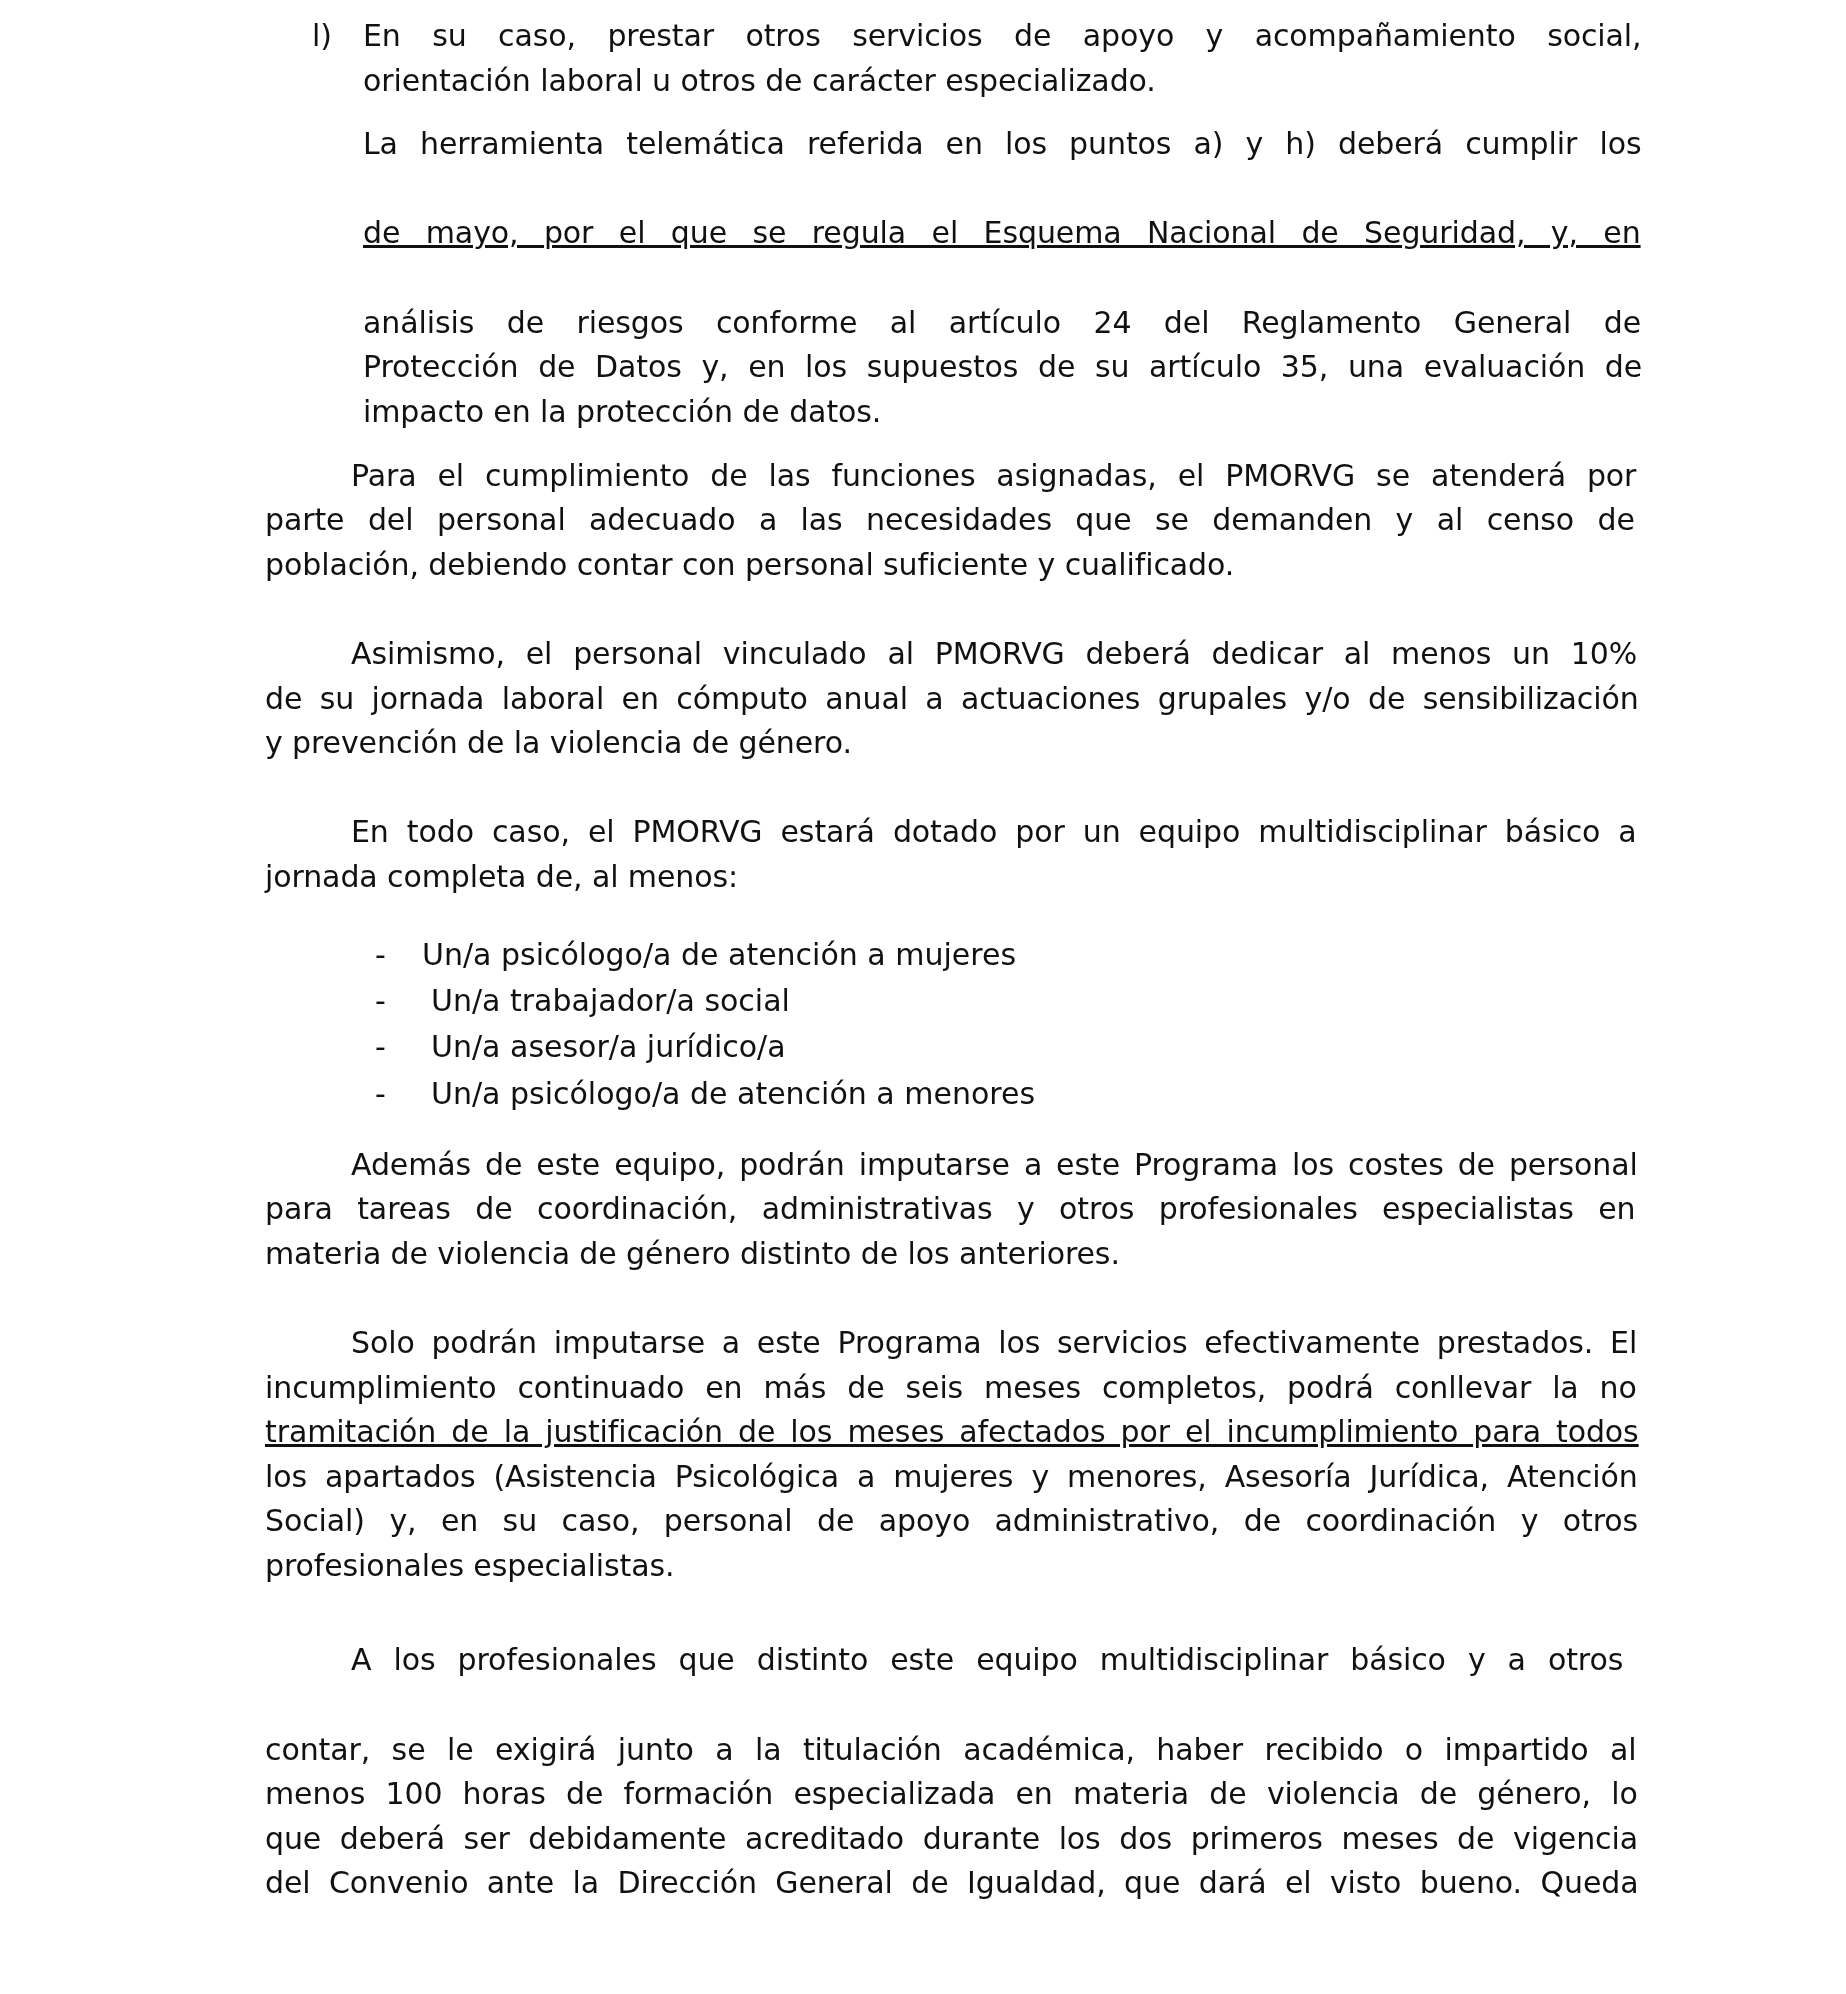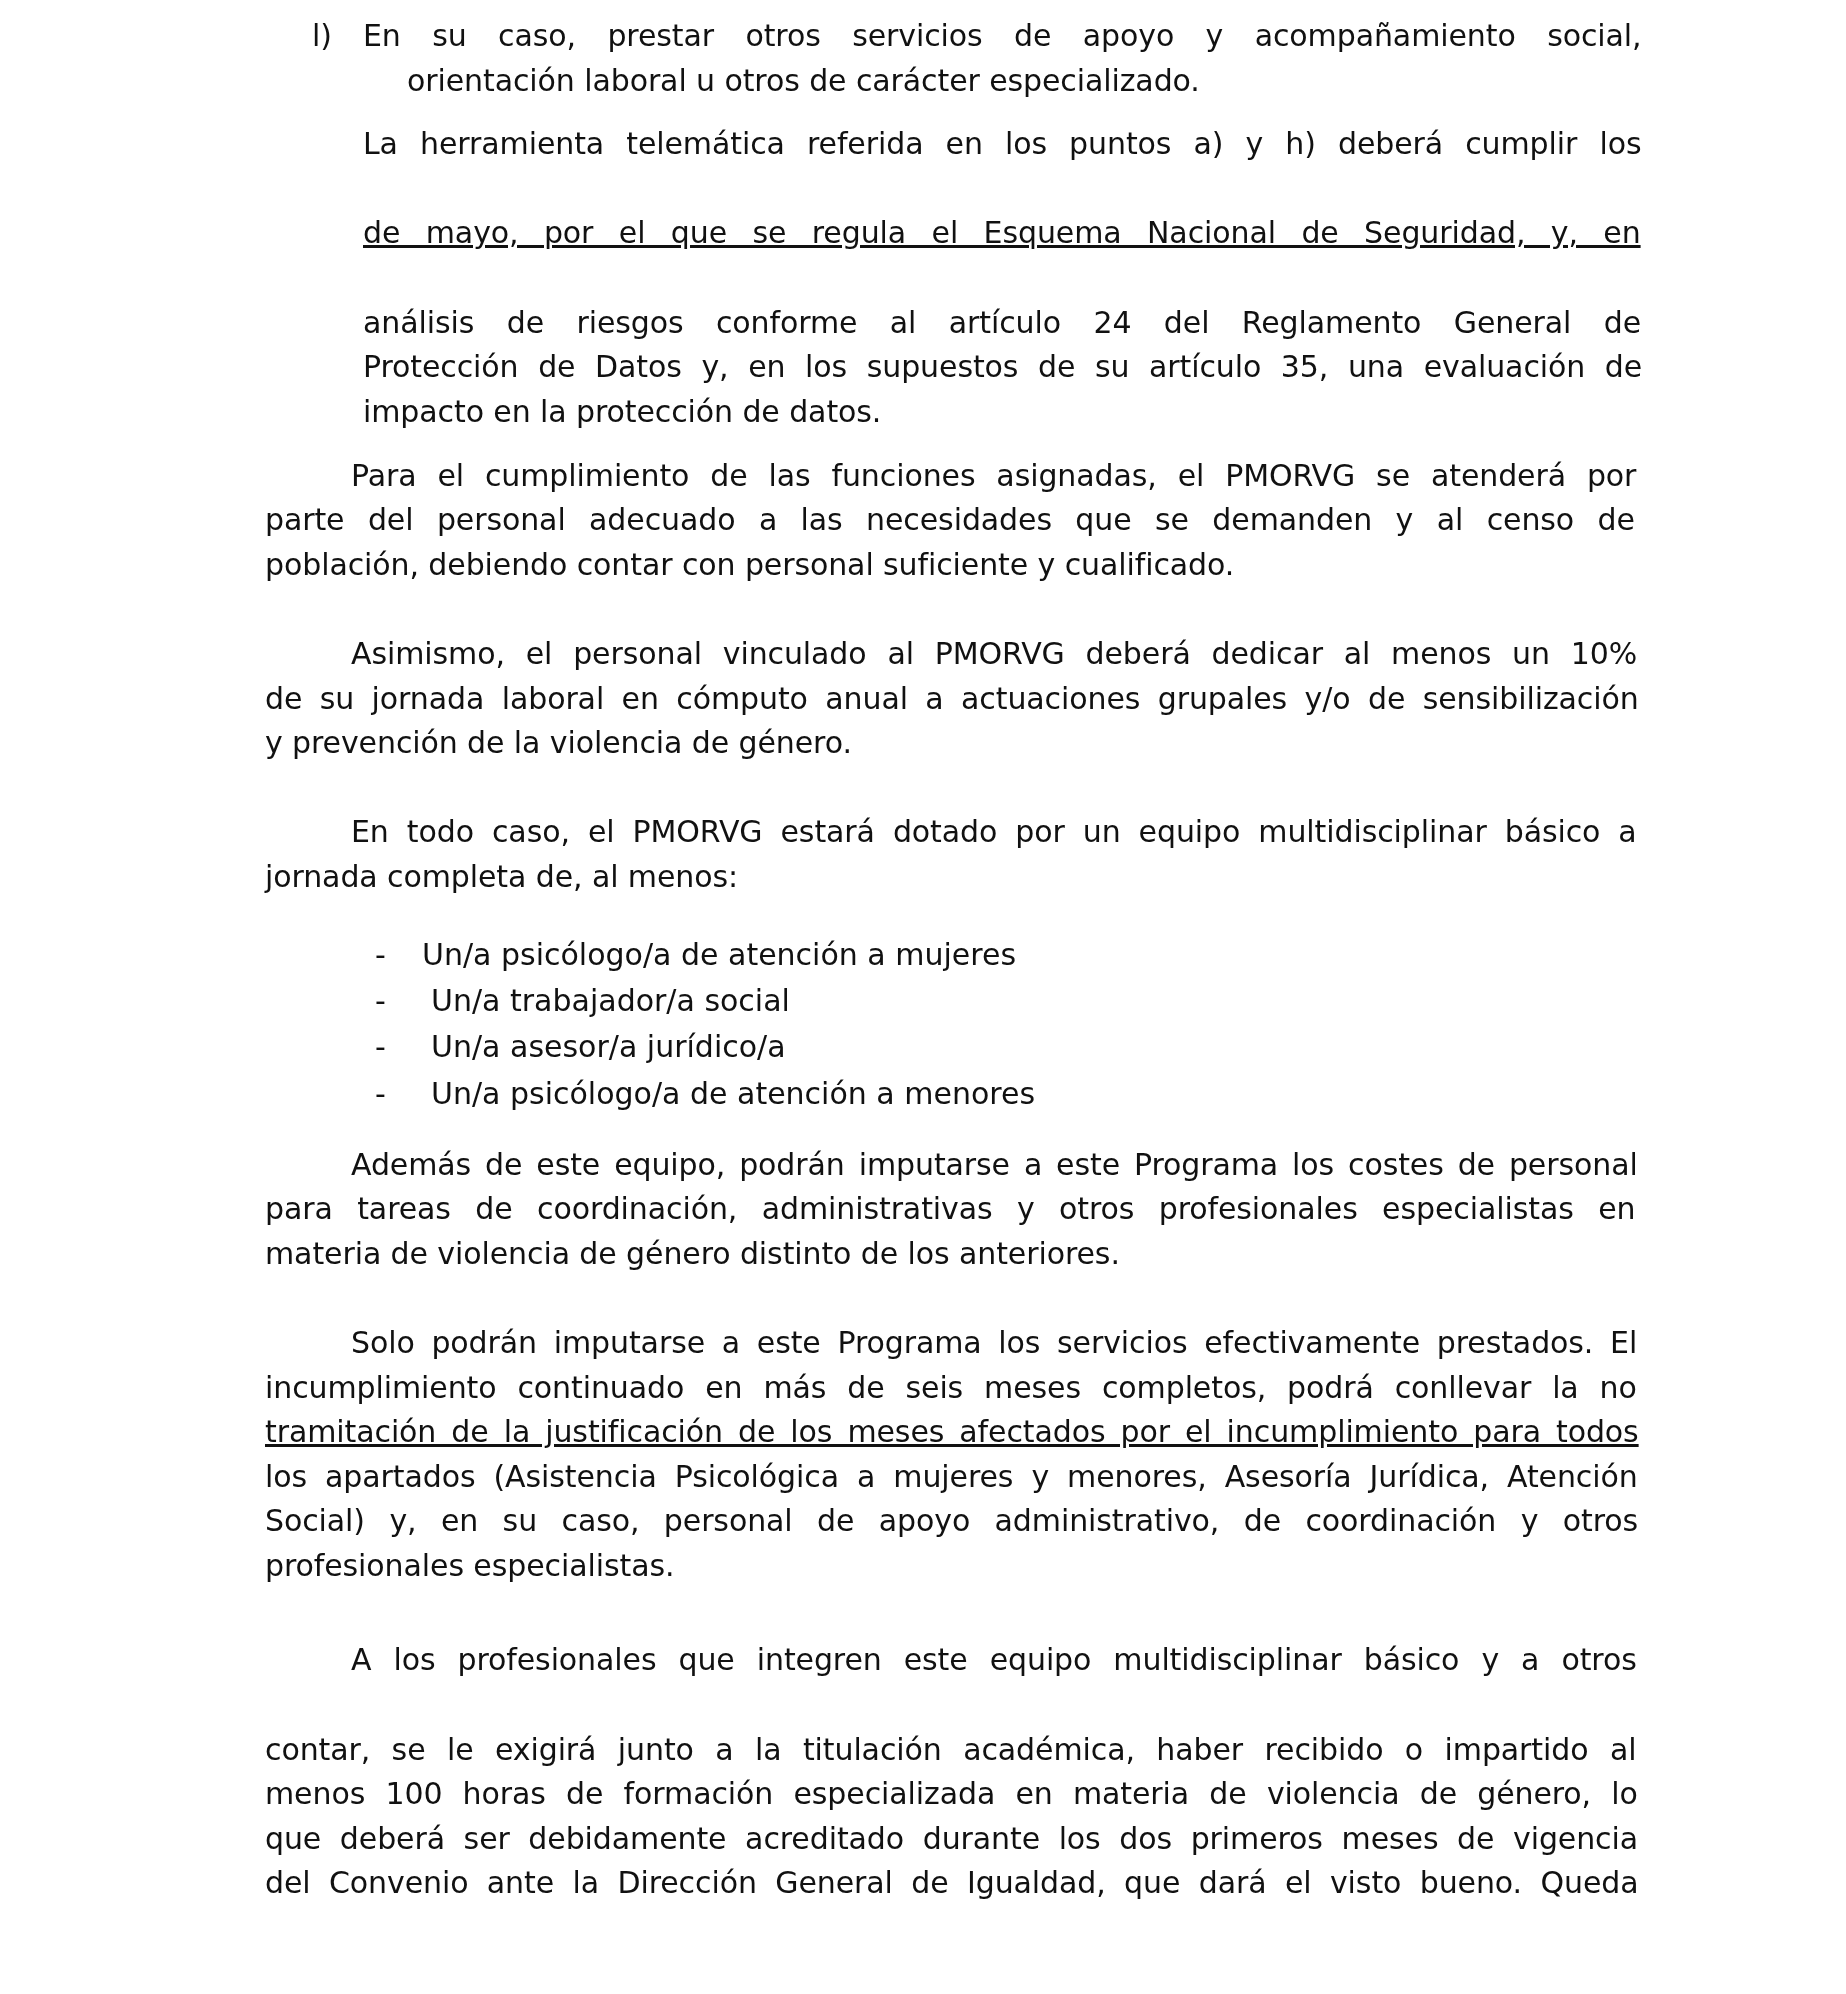--- a/index.html
+++ b/index.html
@@ -13,21 +13,21 @@
   .dash { position: absolute; font-size: 30px; line-height: 45px; }
   .li-text { position: absolute; font-size: 30px; line-height: 45px; white-space: nowrap; }
 </style>
 </head>
 <body>
 
 <div class="page">
 
   <span class="item-label" style="left:312px; top:13.4px;">l)</span>
   <div class="line" style="left: 363px; top: 13.4px; width: 1265px; white-space: nowrap; word-spacing: 22px;">En su caso, prestar otros servicios de apoyo y acompañamiento social,</div>
-  <div class="line last" style="left: 363px; top: 58px; width: 1265px; white-space: nowrap; margin-left: 44px;">orientación laboral u otros de carácter especializado.</div>
+  <div class="line last" style="left: 363px; top: 58px; width: 1265px; white-space: nowrap;">orientación laboral u otros de carácter especializado.</div>
 
   <div class="line" style="left: 363px; top: 121px; width: 1265px; white-space: nowrap; word-spacing: 12.7px;">La herramienta telemática referida en los puntos a) y h) deberá cumplir los</div>
   <div class="line" style="left: 363px; top: 210px; width: 1265px; white-space: nowrap; word-spacing: 16px; text-decoration: underline;">de mayo, por el que se regula el Esquema Nacional de Seguridad, y, en</div>
   <div class="line" style="left: 363px; top: 300px; width: 1265px; white-space: nowrap; word-spacing: 23px;">análisis de riesgos conforme al artículo 24 del Reglamento General de</div>
   <div class="line" style="left: 363px; top: 344px; width: 1265px; white-space: nowrap; word-spacing: 10.2px;">Protección de Datos y, en los supuestos de su artículo 35, una evaluación de</div>
   <div class="line last" style="left: 363px; top: 389px; width: 1265px; white-space: nowrap;">impacto en la protección de datos.</div>
 
   <div class="line" style="left: 351px; top: 453px; width: 1272px; white-space: nowrap; word-spacing: 11.5px;">Para el cumplimiento de las funciones asignadas, el PMORVG se atenderá por</div>
   <div class="line" style="left: 265px; top: 497px; width: 1357px; white-space: nowrap; word-spacing: 14px;">parte del personal adecuado a las necesidades que se demanden y al censo de</div>
   <div class="line last" style="left: 265px; top: 542px; width: 1357px; white-space: nowrap;">población, debiendo contar con personal suficiente y cualificado.</div>
@@ -54,20 +54,20 @@
   <div class="line" style="left: 265px; top: 1186px; width: 1357px; white-space: nowrap; word-spacing: 15px;">para tareas de coordinación, administrativas y otros profesionales especialistas en</div>
   <div class="line last" style="left: 265px; top: 1231px; width: 1357px; white-space: nowrap;">materia de violencia de género distinto de los anteriores.</div>
 
   <div class="line" style="left: 351px; top: 1320px; width: 1272px; white-space: nowrap; word-spacing: 7.3px;">Solo podrán imputarse a este Programa los servicios efectivamente prestados. El</div>
   <div class="line" style="left: 265px; top: 1365px; width: 1357px; white-space: nowrap; word-spacing: 11.5px;">incumplimiento continuado en más de seis meses completos, podrá conllevar la no</div>
   <div class="line" style="left: 265px; top: 1409px; width: 1357px; white-space: nowrap; word-spacing: 5.6px; text-decoration: underline;">tramitación de la justificación de los meses afectados por el incumplimiento para todos</div>
   <div class="line" style="left: 265px; top: 1454px; width: 1357px; white-space: nowrap; word-spacing: 8.6px;">los apartados (Asistencia Psicológica a mujeres y menores, Asesoría Jurídica, Atención</div>
   <div class="line" style="left: 265px; top: 1498px; width: 1357px; white-space: nowrap; word-spacing: 15px;">Social) y, en su caso, personal de apoyo administrativo, de coordinación y otros</div>
   <div class="line last" style="left: 265px; top: 1543px; width: 1357px; white-space: nowrap;">profesionales especialistas.</div>
 
-  <div class="line" style="left: 351px; top: 1637px; width: 1272px; white-space: nowrap; word-spacing: 12.6px;">A los profesionales que integren este equipo multidisciplinar básico y a otros</div>
+  <div class="line" style="left: 351px; top: 1637px; width: 1272px; white-space: nowrap; word-spacing: 12.6px;">A los profesionales que distinto este equipo multidisciplinar básico y a otros</div>
   <div class="line" style="left: 265px; top: 1727px; width: 1357px; white-space: nowrap; word-spacing: 12px;">contar, se le exigirá junto a la titulación académica, haber recibido o impartido al</div>
   <div class="line" style="left: 265px; top: 1771px; width: 1357px; white-space: nowrap; word-spacing: 10.8px;">menos 100 horas de formación especializada en materia de violencia de género, lo</div>
   <div class="line" style="left: 265px; top: 1816px; width: 1357px; white-space: nowrap; word-spacing: 9.2px;">que deberá ser debidamente acreditado durante los dos primeros meses de vigencia</div>
   <div class="line" style="left: 265px; top: 1860px; width: 1357px; white-space: nowrap; word-spacing: 9px;">del Convenio ante la Dirección General de Igualdad, que dará el visto bueno. Queda</div>
 
 </div>
 
 
 </body></html>

